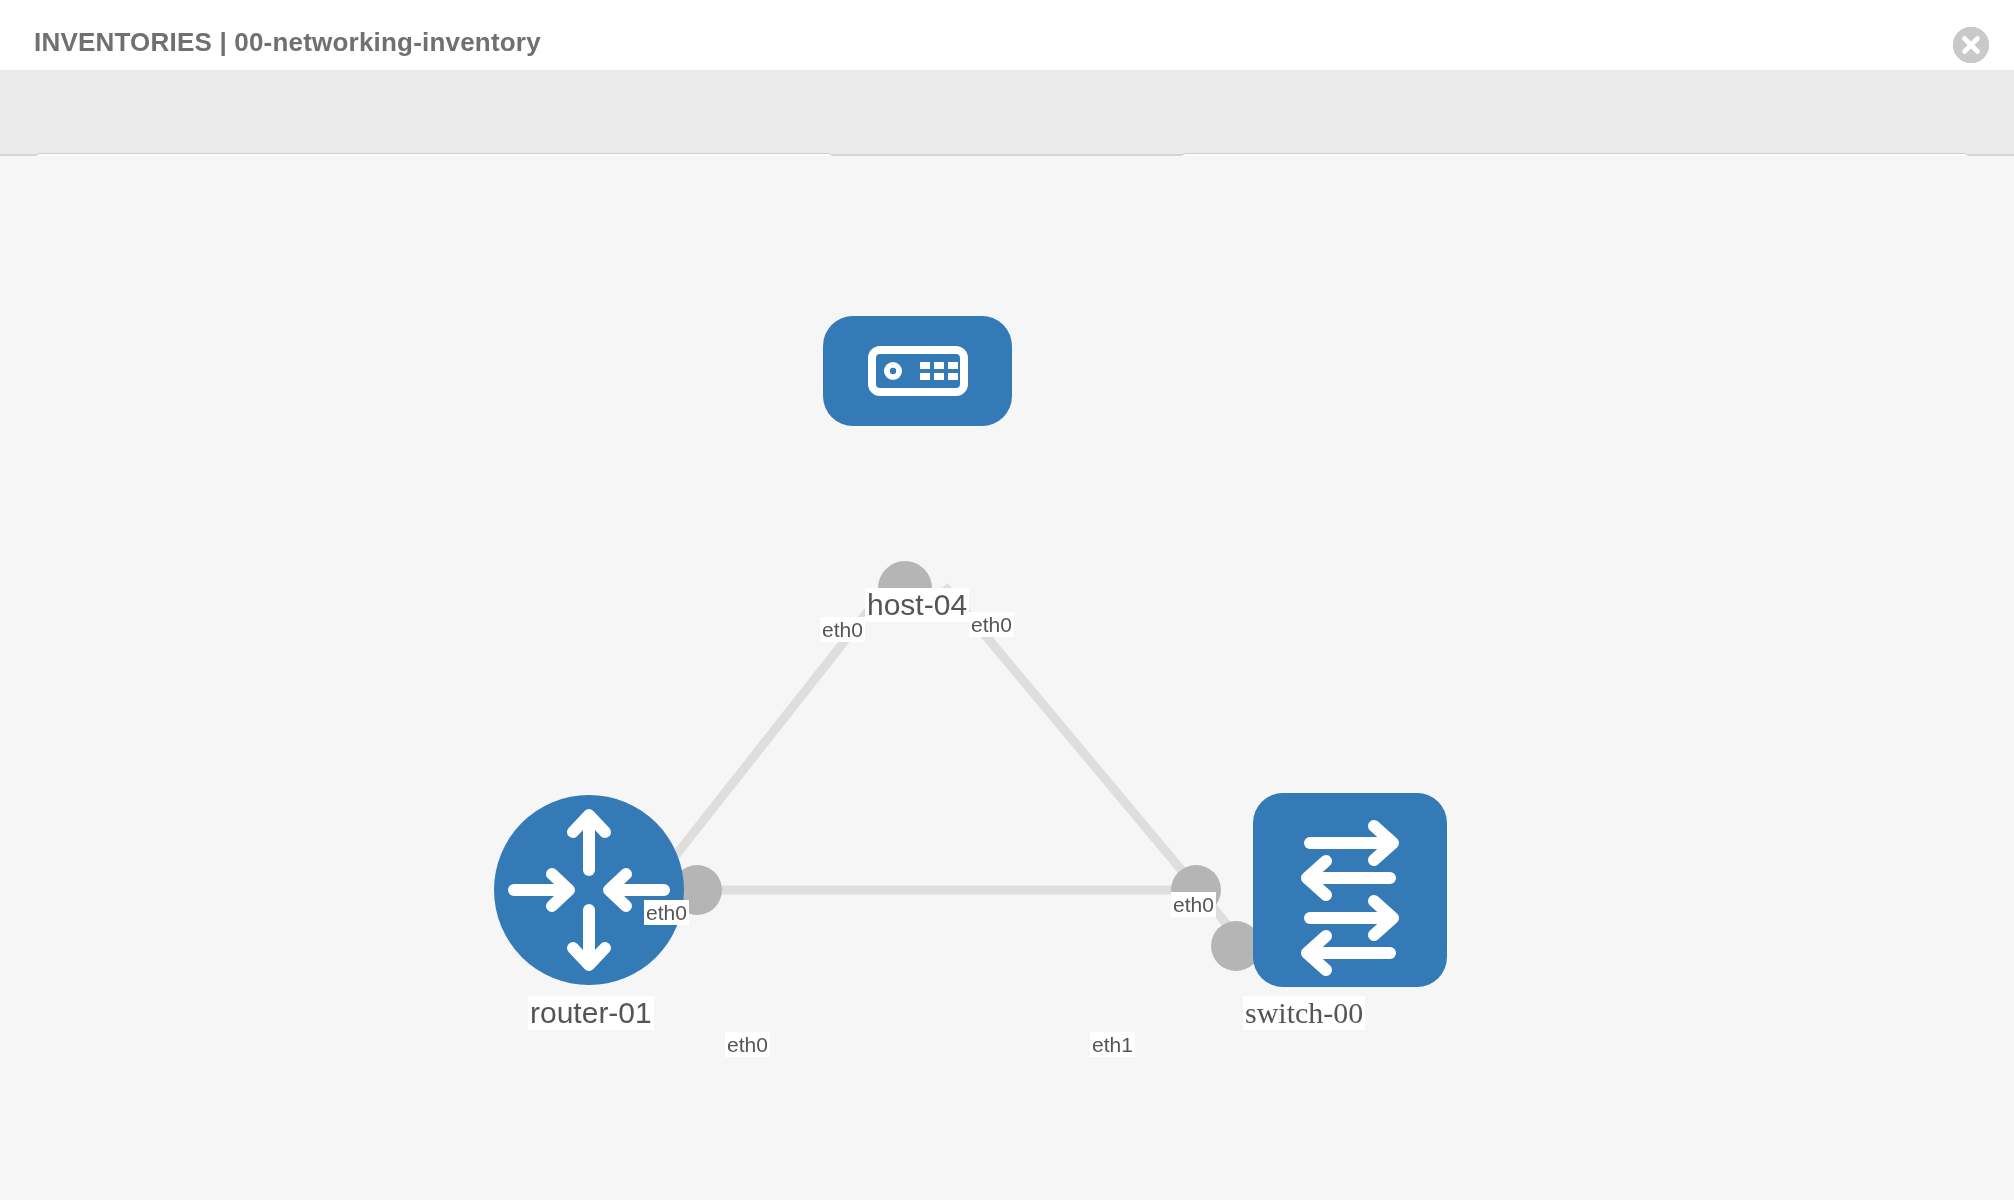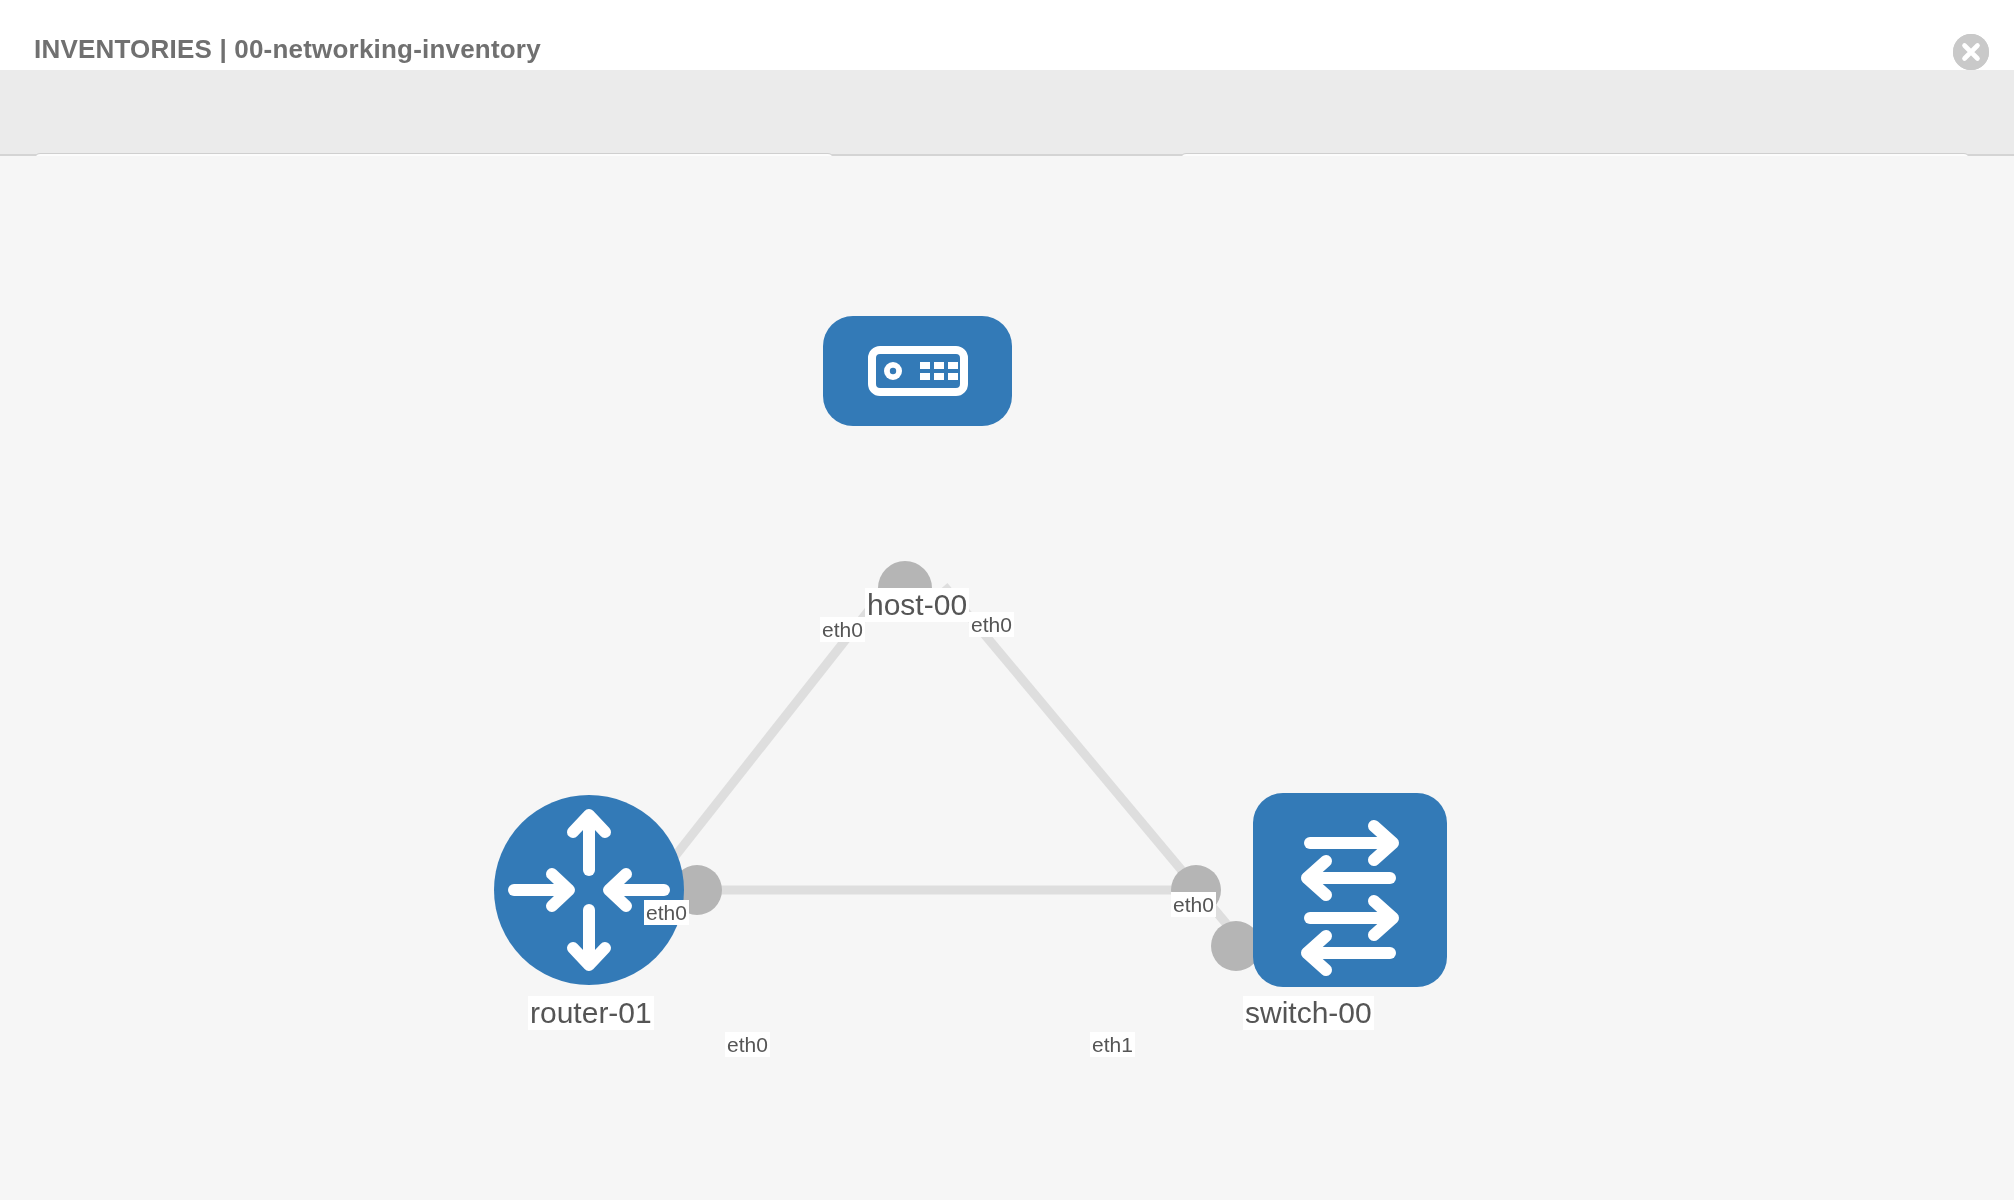--- a/index.html
+++ b/index.html
@@ -11,21 +11,21 @@
     width: 2014px;
     height: 1200px;
     font-family: "Liberation Sans", sans-serif;
     overflow: hidden;
     position: relative;
   }
 
   
   .header {
     position: absolute;
-    left: 0; top: 16px;
+    left: 0; top: 9px;
     width: 2014px;
     height: 70px;
     background: #ffffff;
     box-sizing: border-box;
   }
   .header-title {
     position: absolute;
     left: 34px;
     top: 18px;
     font-size: 26px;
@@ -228,27 +228,27 @@
 
         <path d="M1310 762 L1392 762"></path>
         <path d="M1374 745 L1393 762 L1374 779"></path>
 
         <path d="M1390 797 L1308 797"></path>
         <path d="M1326 780 L1307 797 L1326 814"></path>
       </g>
     </g>
   </svg>
 
-  <div class="node-label name-label" style="left:865px; top:432px;">host-00</div>
+  <div class="node-label name-label" style="left:865px; top:432px;">host-04</div>
   <div class="node-label iface-label" style="left:820px; top:454px;">eth0</div>
   <div class="node-label iface-label" style="left:969px; top:449px;">eth0</div>
 
   <div class="node-label iface-label" style="left:644px; top:737px;">eth0</div>
   <div class="node-label iface-label" style="left:1171px; top:729px;">eth0</div>
 
   <div class="node-label iface-label" style="left:725px; top:869px;">eth0</div>
   <div class="node-label iface-label" style="left:1100px; top:869px;">eth</div>
   <div class="node-label iface-label" style="left:1090px; top:869px;">eth1</div>
 
   <div class="node-label name-label" style="left:528px; top:840px;">router-01</div>
-  <div class="node-label name-label" style="left:1243px; top:840px;">switch-00</div>
+  <div class="node-label name-label" style="left:1243px; top:840px;font-family:Liberation Serif, serif;">switch-00</div>
 
 </div>
 
 </body></html>

